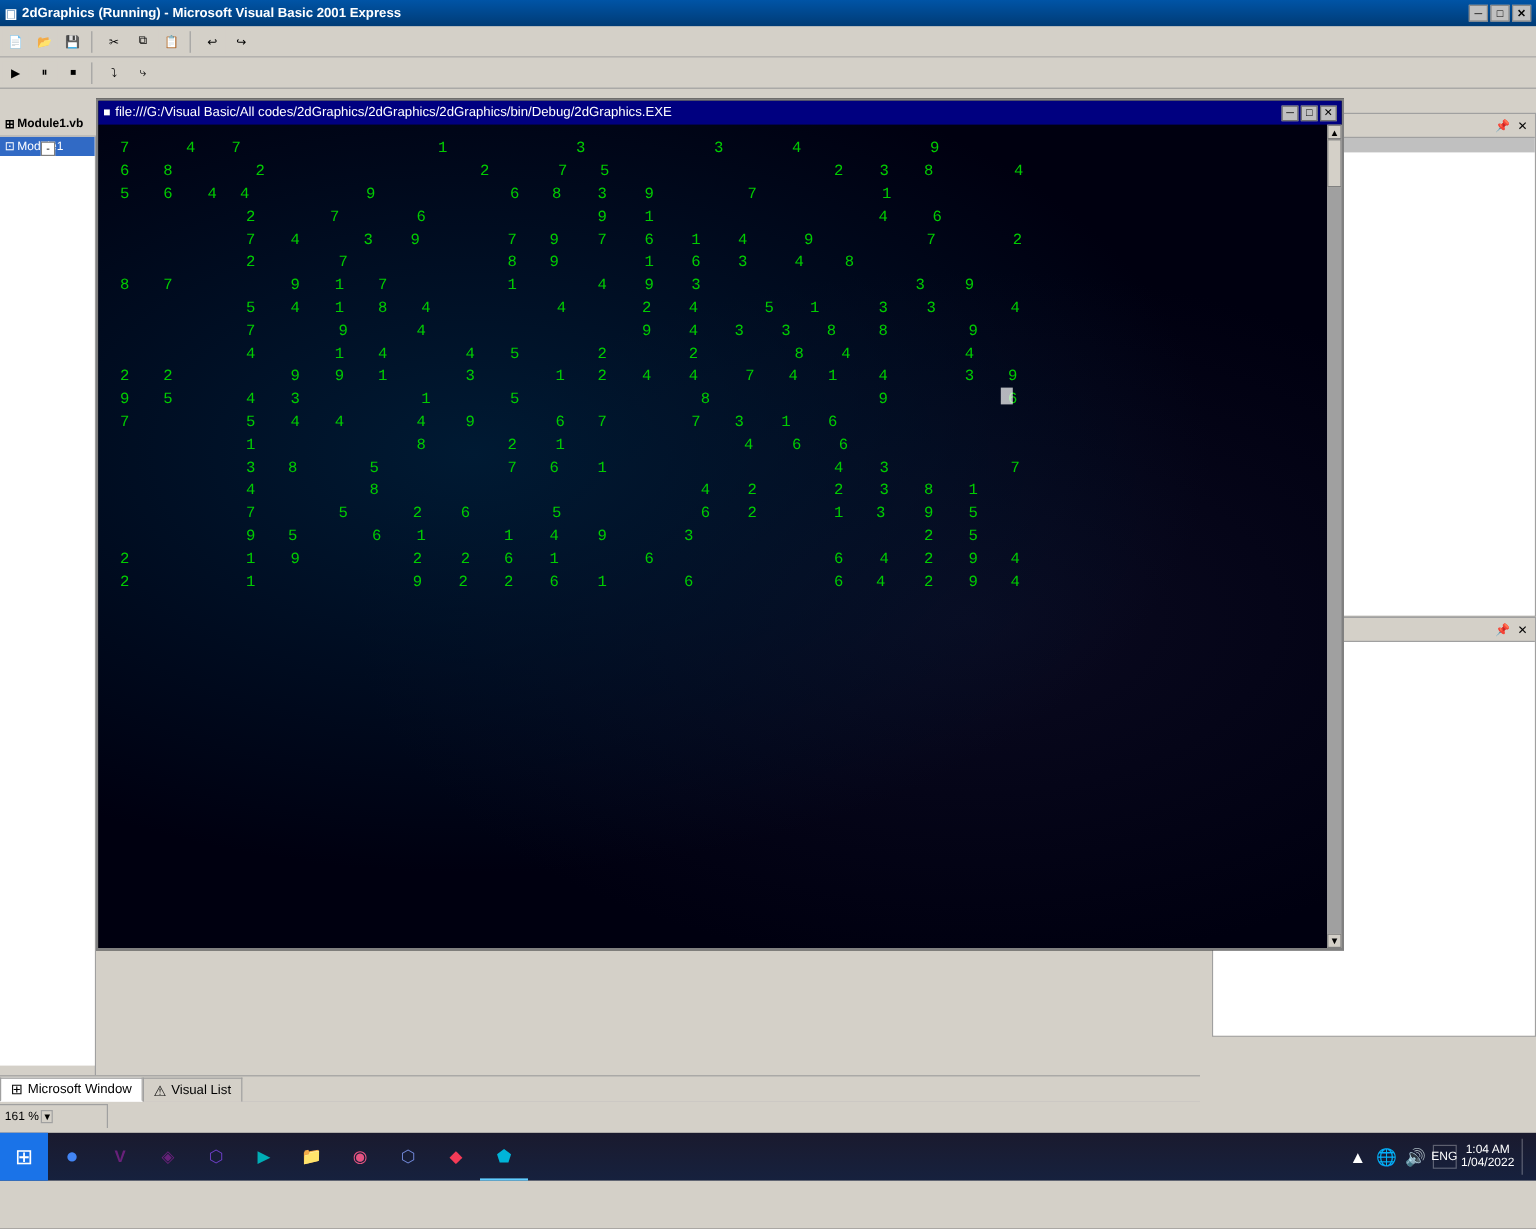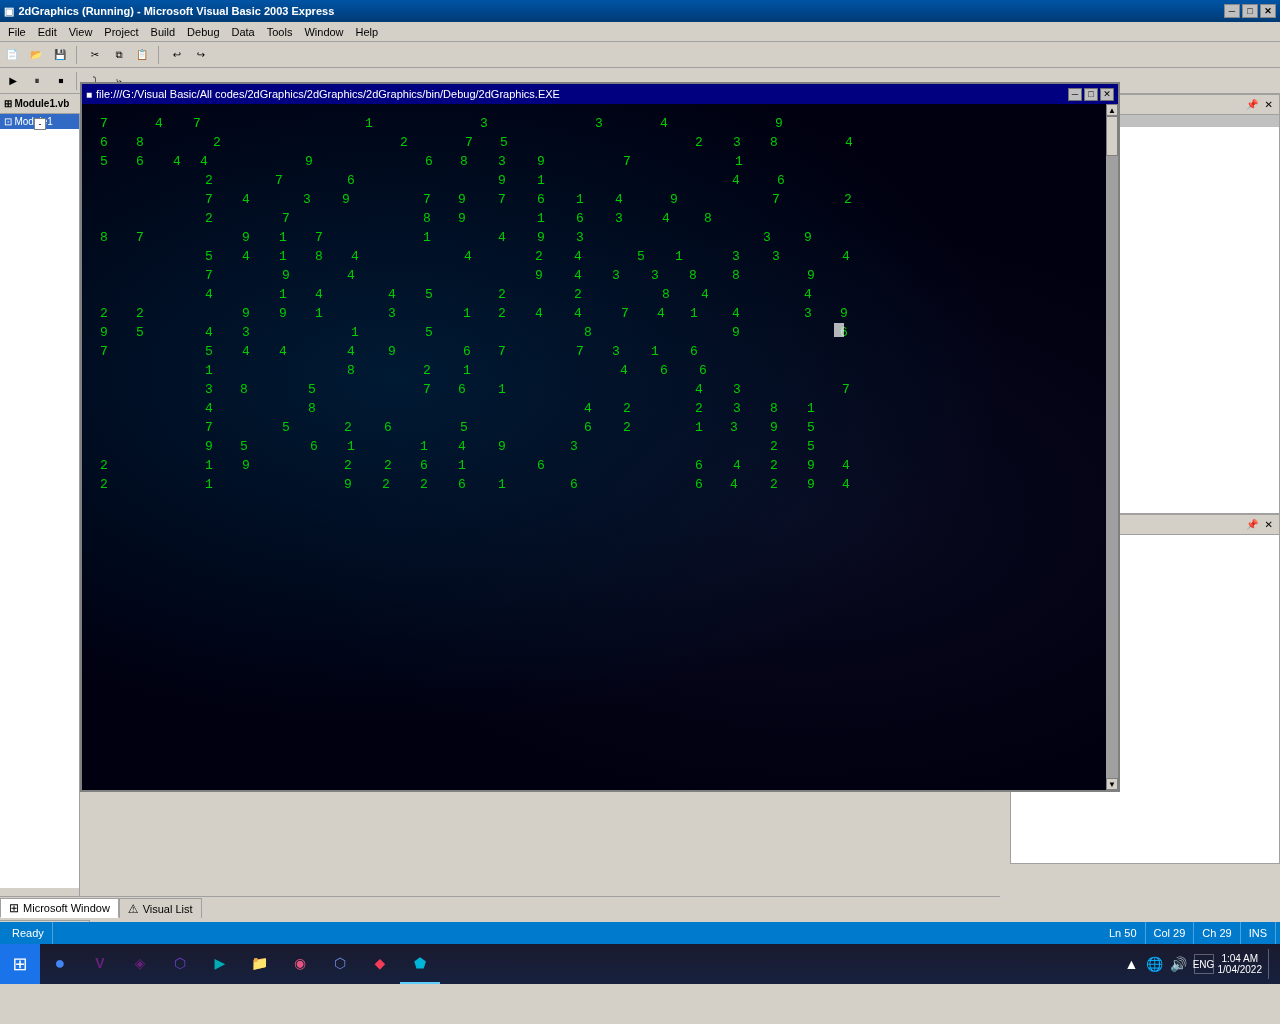--- a/index.html
+++ b/index.html
@@ -317,41 +317,29 @@
     }
   </style>
 </head>
 <body>
 
 <div id="ide-outer">
 
   <div id="title-bar">
     <div id="title-bar-left">
       <span>▣</span>
-      <span>2dGraphics (Running) - Microsoft Visual Basic 2003 Express</span>
+      <span>2dGraphics (Running) - Microsoft Visual Basic 2001 Express</span>
     </div>
     <div id="title-bar-right">
       <div class="title-btn">─</div>
       <div class="title-btn">□</div>
       <div class="title-btn">✕</div>
     </div>
   </div>
 
-  <div id="menu-bar">
-    <div class="menu-item">File</div>
-    <div class="menu-item">Edit</div>
-    <div class="menu-item">View</div>
-    <div class="menu-item">Project</div>
-    <div class="menu-item">Build</div>
-    <div class="menu-item">Debug</div>
-    <div class="menu-item">Data</div>
-    <div class="menu-item">Tools</div>
-    <div class="menu-item">Window</div>
-    <div class="menu-item">Help</div>
-  </div>
 
   <div id="toolbar1">
     <div class="tb-btn">📄</div>
     <div class="tb-btn">📂</div>
     <div class="tb-btn">💾</div>
     <div class="tb-sep"></div>
     <div class="tb-btn">✂</div>
     <div class="tb-btn">⧉</div>
     <div class="tb-btn">📋</div>
     <div class="tb-sep"></div>
@@ -658,38 +646,20 @@
     </div>
   </div>
 
   <div id="immediate-area" style="position:absolute; bottom:66px; left:0; width:1000px; height:20px; background:white; border:1px solid #a0a0a0; z-index:4;"></div>
 
   <div id="zoom-bar" style="position:absolute; bottom:44px; left:0; width:90px; height:20px; background:#d4d0c8; display:flex; align-items:center; font-size:10px; padding:0 4px; border-top:1px solid #a0a0a0; border-right:1px solid #a0a0a0;">
     <span>161 %</span>
     <button style="font-size:8px; margin-left:2px; cursor:pointer; background:#d4d0c8; border:1px solid #a0a0a0;">▼</button>
   </div>
 
-  <div id="status-bar" style="position:absolute; bottom:40px; left:0; width:1280px; height:22px; background:#007acc; display:flex; align-items:center; padding:0 4px; color:white; font-size:11px; gap:0; z-index:20;">
-    <div class="status-item">
-      <span>Ready</span>
-    </div>
-    <div style="flex:1;"></div>
-    <div class="status-item">
-      <span>Ln 50</span>
-    </div>
-    <div class="status-item">
-      <span>Col 29</span>
-    </div>
-    <div class="status-item">
-      <span>Ch 29</span>
-    </div>
-    <div class="status-item">
-      <span>INS</span>
-    </div>
-  </div>
 
   <div id="taskbar">
     <div id="start-btn">
       <span style="font-size:18px;">⊞</span>
     </div>
 
     <div class="taskbar-item">
       <div class="taskbar-icon" style="font-size:18px; color:#4285f4;">●</div>
     </div>
     <div class="taskbar-item">

